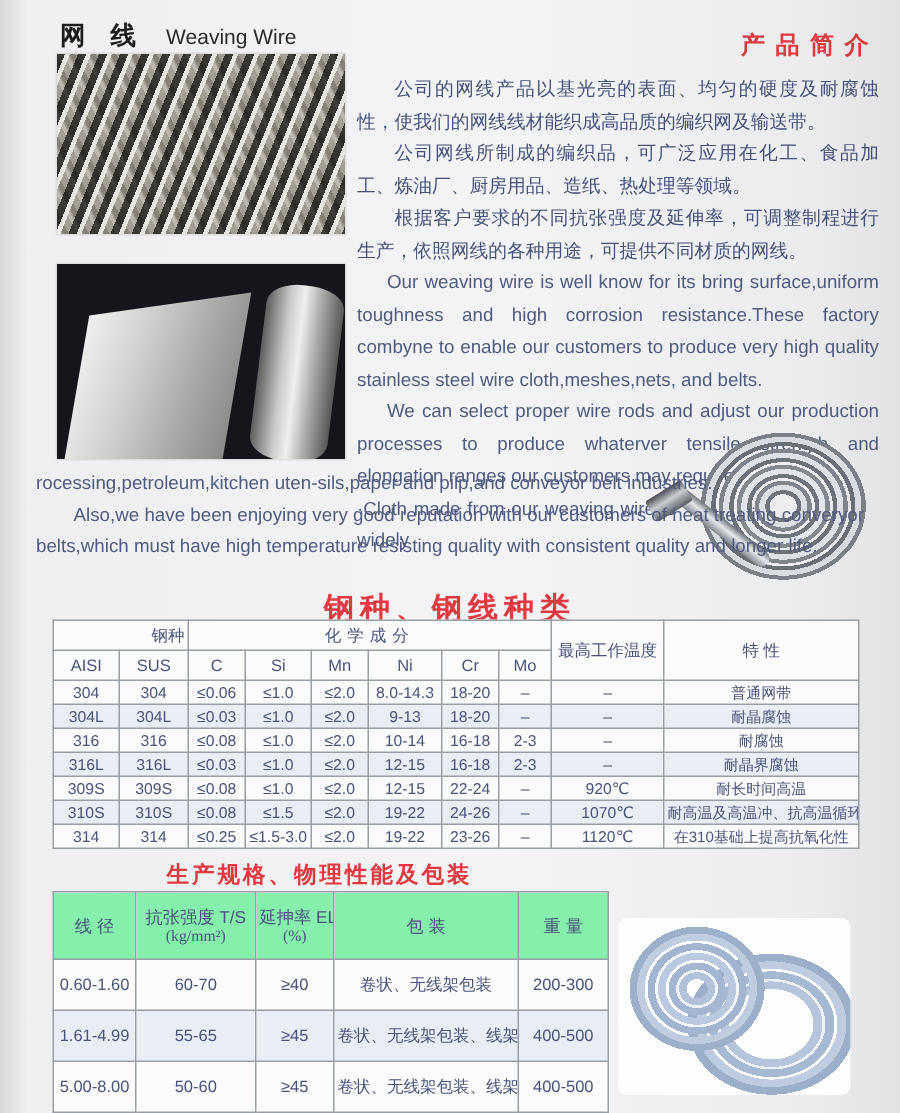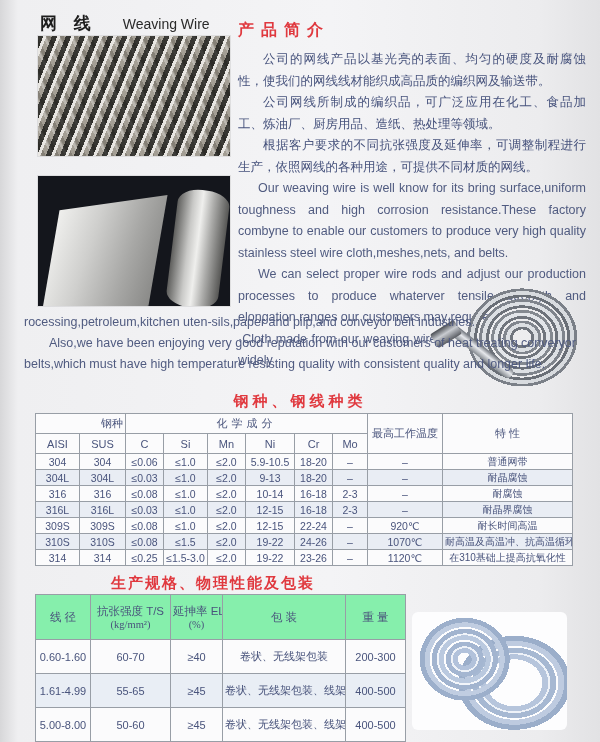--- a/index.html
+++ b/index.html
@@ -7,21 +7,21 @@
     width:600px;height:742px;
     font-family:"Liberation Sans","DejaVu Sans",sans-serif;
     background:#ececee;
     position:relative;overflow:hidden;
   }
   .page{
     position:absolute;inset:0;
     background:linear-gradient(90deg,#d7d7d9 0,#efeff1 3%,#f4f4f6 55%,#ececee 90%,#e2e2e4 100%);
   }
   
-  .title-row{position:absolute;left:40px;top:12px;display:flex;align-items:baseline;gap:26px;}
+  .title-row{position:absolute;left:40px;top:12px;display:flex;align-items:baseline;gap:14px;}
   .title-zh{font-size:17px;font-weight:bold;color:#1c1c1c;letter-spacing:6px;}
   .title-en{font-size:14px;color:#2a2a2a;}
   
   .photo{position:absolute;box-shadow:0 0 0 1px rgba(0,0,0,.08);}
   .photo-mesh{
     left:38px;top:36px;width:192px;height:120px;
     background-color:#a19c92;
     background-image:
       repeating-linear-gradient(112deg, rgba(25,25,22,.8) 0 5px, rgba(235,233,229,.95) 5px 8px, rgba(150,144,132,.35) 8px 13px),
       repeating-linear-gradient(62deg, rgba(255,255,255,.5) 0 2px, rgba(55,52,46,.35) 4px 7px, rgba(200,198,192,.25) 7px 12px);
@@ -69,30 +69,30 @@
         #bac9df 21px 26px, #f2f5fa 26px 28px, #a2b4cf 28px 33px, transparent 33px 35px,
         #c0cde1 35px 40px, #9cafcb 40px 45px, transparent 45px),
       radial-gradient(ellipse 62px 52px at 66% 60%,
         transparent 0 28px,
         #b6c5dc 28px 34px, #eef2f8 34px 36px, #a6b8d2 36px 42px, transparent 42px 44px,
         #becbe0 44px 50px, #9baecA 50px 56px, transparent 56px);
   }
   
   .intro-col{position:absolute;left:238px;top:20px;width:348px;}
   .red-heading{color:#e0393f;font-weight:bold;}
-  .intro-heading{text-align:left;font-size:16px;letter-spacing:7px;margin-bottom:8px;}
+  .intro-heading{text-align:right;font-size:16px;letter-spacing:7px;margin-bottom:8px;}
   .para{font-size:12.5px;line-height:21.5px;color:#46527c;text-align:justify;margin:0;}
   .para.zh{text-indent:2em;}
   .para.en{text-indent:1.6em;color:#505b80;}
   .para.cloth{text-indent:0;width:212px;}
   .fulltext{position:absolute;left:24px;top:312px;width:552px;}
   .fulltext .para{line-height:21px;color:#505b80;}
   .fulltext .para.indent{text-indent:2em;}
   
-  .steel-heading{position:absolute;left:0;top:392px;width:600px;text-align:center;font-size:15px;letter-spacing:4px;}
+  .steel-heading{position:absolute;left:0;top:392px;width:600px;text-align:center;font-size:20px;letter-spacing:4px;}
   .spec-heading{position:absolute;left:35px;top:574px;width:356px;text-align:center;font-size:15px;letter-spacing:2px;}
   
   table{border-collapse:collapse;table-layout:fixed;background:#fbfbfc;}
   th,td{border:1px solid #989ea6;color:#49547c;text-align:center;padding:0 2px;overflow:hidden;white-space:nowrap;}
   th{font-weight:normal;}
   .t1{position:absolute;left:35px;top:413px;width:537px;}
   .t1 th{font-size:11px;height:19px;}
   .t1 td{font-size:10.5px;height:15px;}
   .t1 td:last-child{font-size:10px;margin-top:20px;}
   .t1 tbody tr:nth-child(even){background:#e9edf4;}
@@ -175,21 +175,21 @@
         <th>Mo</th>
       </tr>
     </thead>
     <tbody>
         <tr>
           <td>304</td>
           <td>304</td>
           <td>≤0.06</td>
           <td>≤1.0</td>
           <td>≤2.0</td>
-          <td>5.9-10.5</td>
+          <td>8.0-14.3</td>
           <td>18-20</td>
           <td>–</td>
           <td>–</td>
           <td>普通网带</td>
         </tr>
         <tr>
           <td>304L</td>
           <td>304L</td>
           <td>≤0.03</td>
           <td>≤1.0</td>

